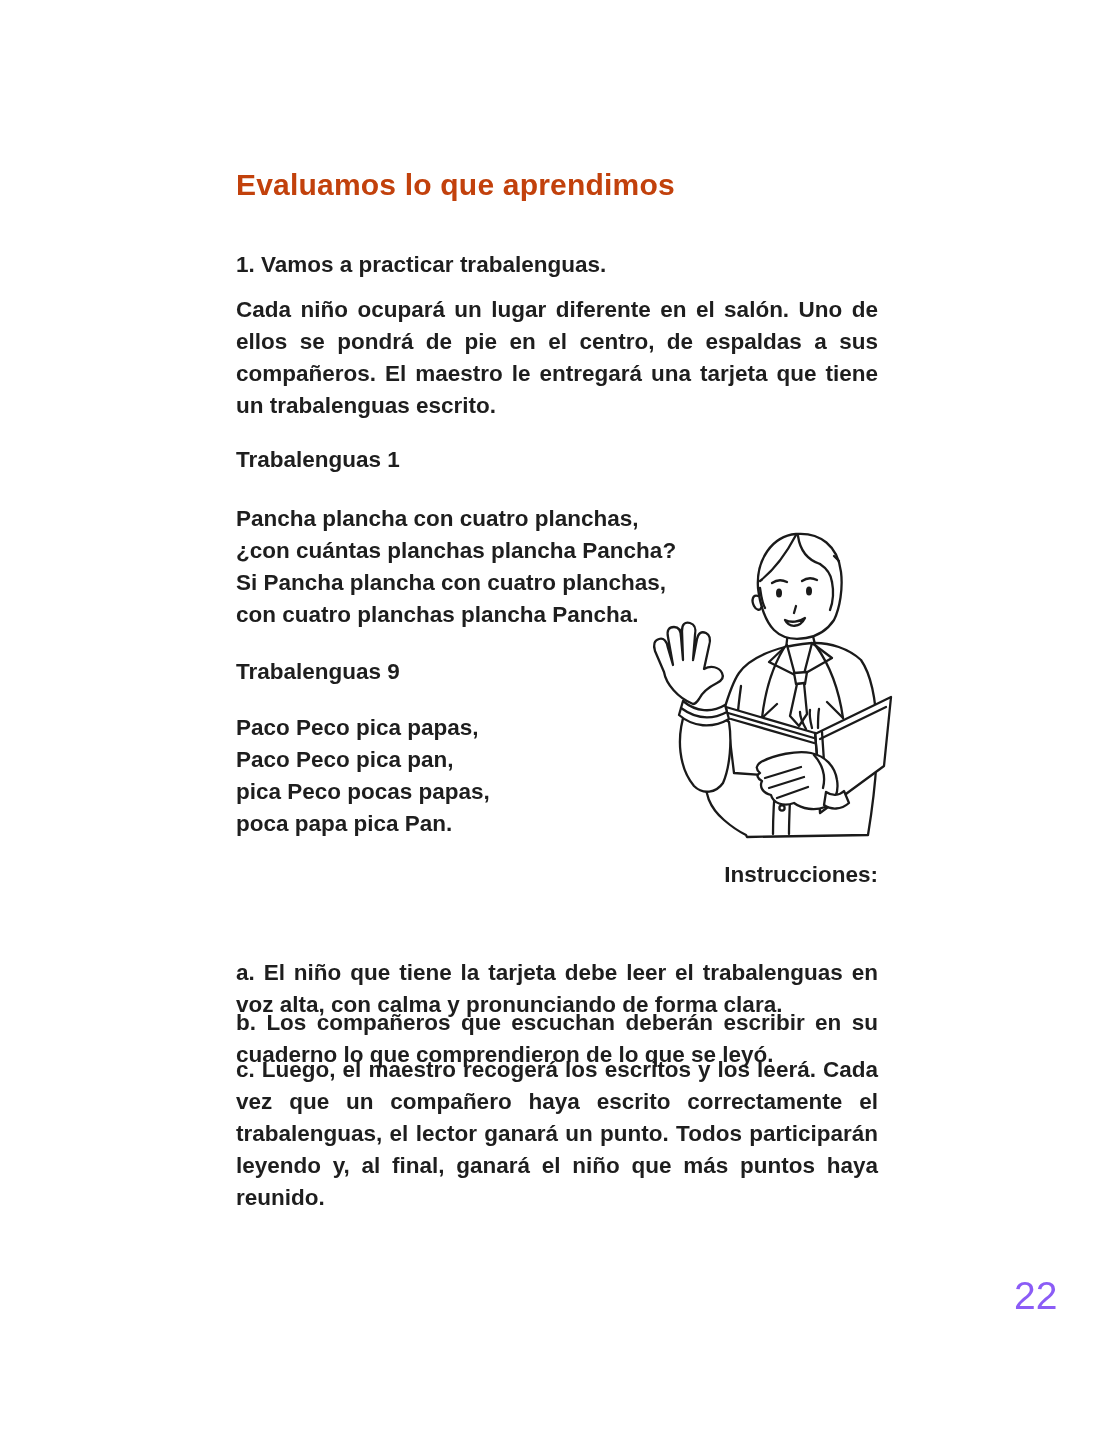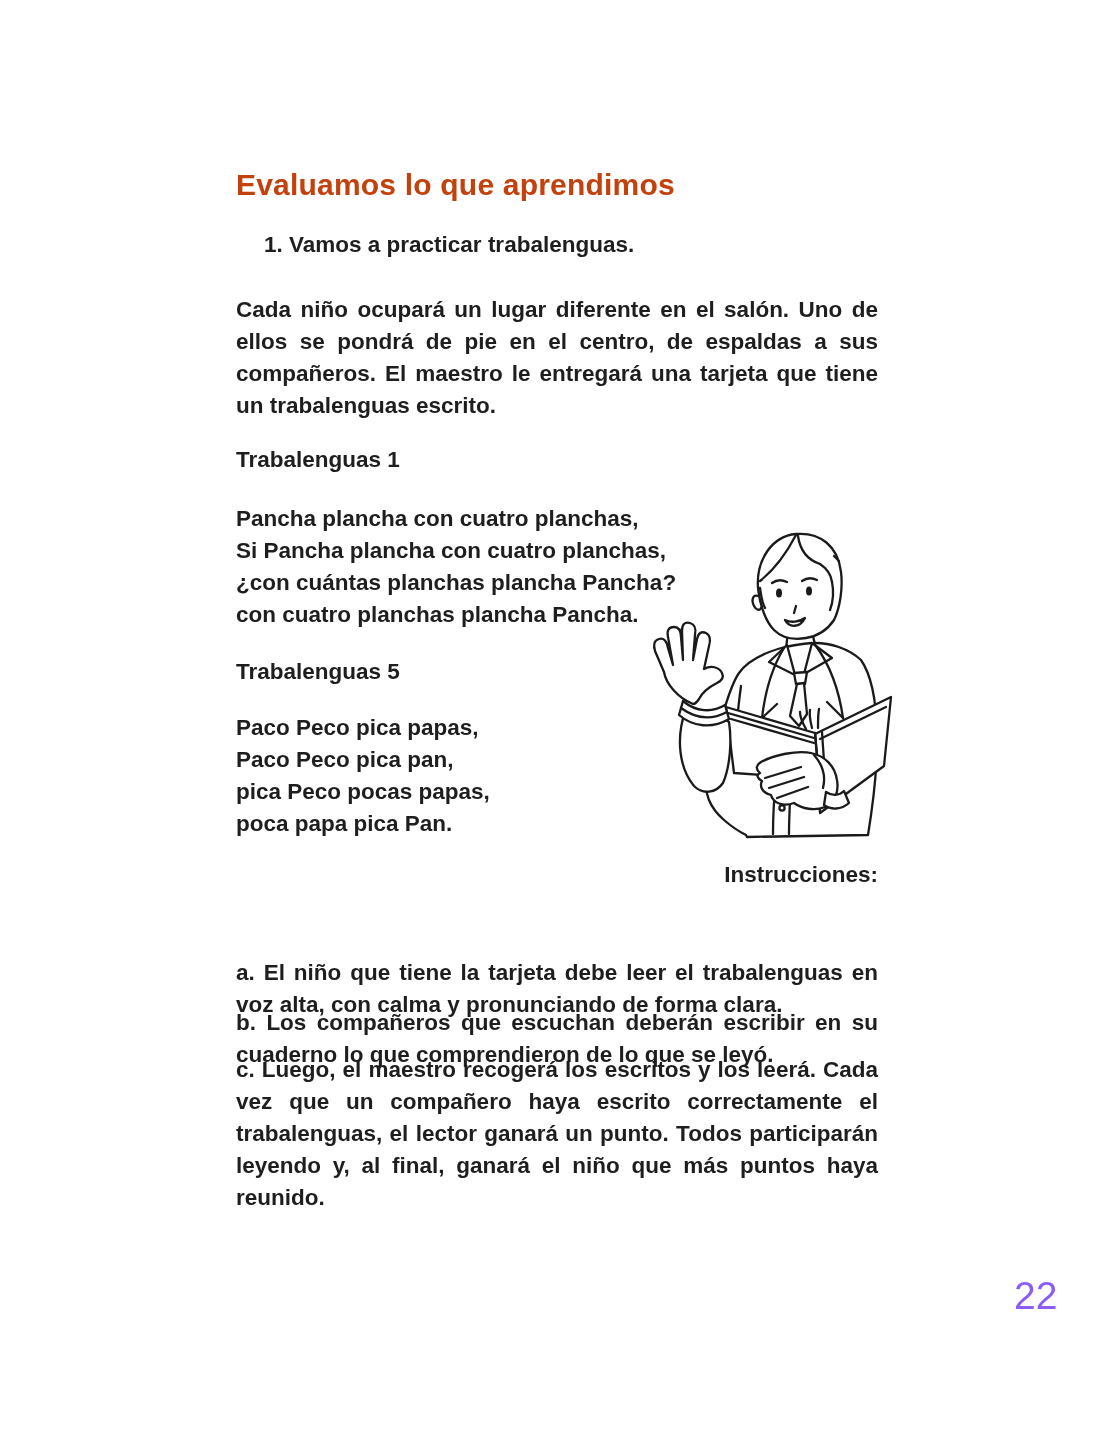--- a/index.html
+++ b/index.html
@@ -33,34 +33,34 @@
   svg .fl{fill:#ffffff;stroke:#1a1a1a;stroke-width:2.3;stroke-linecap:round;stroke-linejoin:round;}
   svg .dk{fill:#1a1a1a;stroke:none;}
 </style>
 </head>
 <body>
 
 <div class="page">
 
   <div class="abs title">Evaluamos lo que aprendimos</div>
 
-  <div class="abs col body-text" style="top:229px;margin-left:28px;">1. Vamos a practicar trabalenguas.</div>
+  <div class="abs col body-text" style="top:249px;">1. Vamos a practicar trabalenguas.</div>
 
   <div class="abs col body-text just" style="top:294px;">Cada niño ocupará un lugar diferente en el salón. Uno de ellos se pondrá de pie en el centro, de espaldas a sus compañeros. El maestro le entregará una tarjeta que tiene un trabalenguas escrito.</div>
 
   <div class="abs col body-text" style="top:444px;">Trabalenguas 1</div>
 
   <div class="abs col body-text poem" style="top:503px;">
     <div>Pancha plancha con cuatro planchas,</div>
+    <div>¿con cuántas planchas plancha Pancha?</div>
     <div>Si Pancha plancha con cuatro planchas,</div>
-    <div>¿con cuántas planchas plancha Pancha?</div>
     <div>con cuatro planchas plancha Pancha.</div>
   </div>
 
-  <div class="abs col body-text" style="top:656px;">Trabalenguas 5</div>
+  <div class="abs col body-text" style="top:656px;">Trabalenguas 9</div>
 
   <div class="abs col body-text poem" style="top:712px;">
     <div>Paco Peco pica papas,</div>
     <div>Paco Peco pica pan,</div>
     <div>pica Peco pocas papas,</div>
     <div>poca papa pica Pan.</div>
   </div>
 
   <div class="abs col body-text" style="top:859px;text-align:right;">Instrucciones:</div>
 

